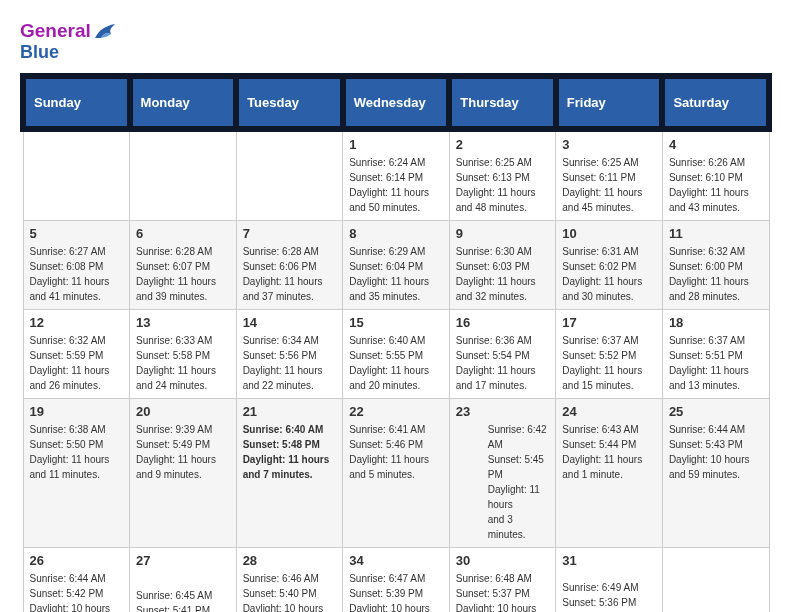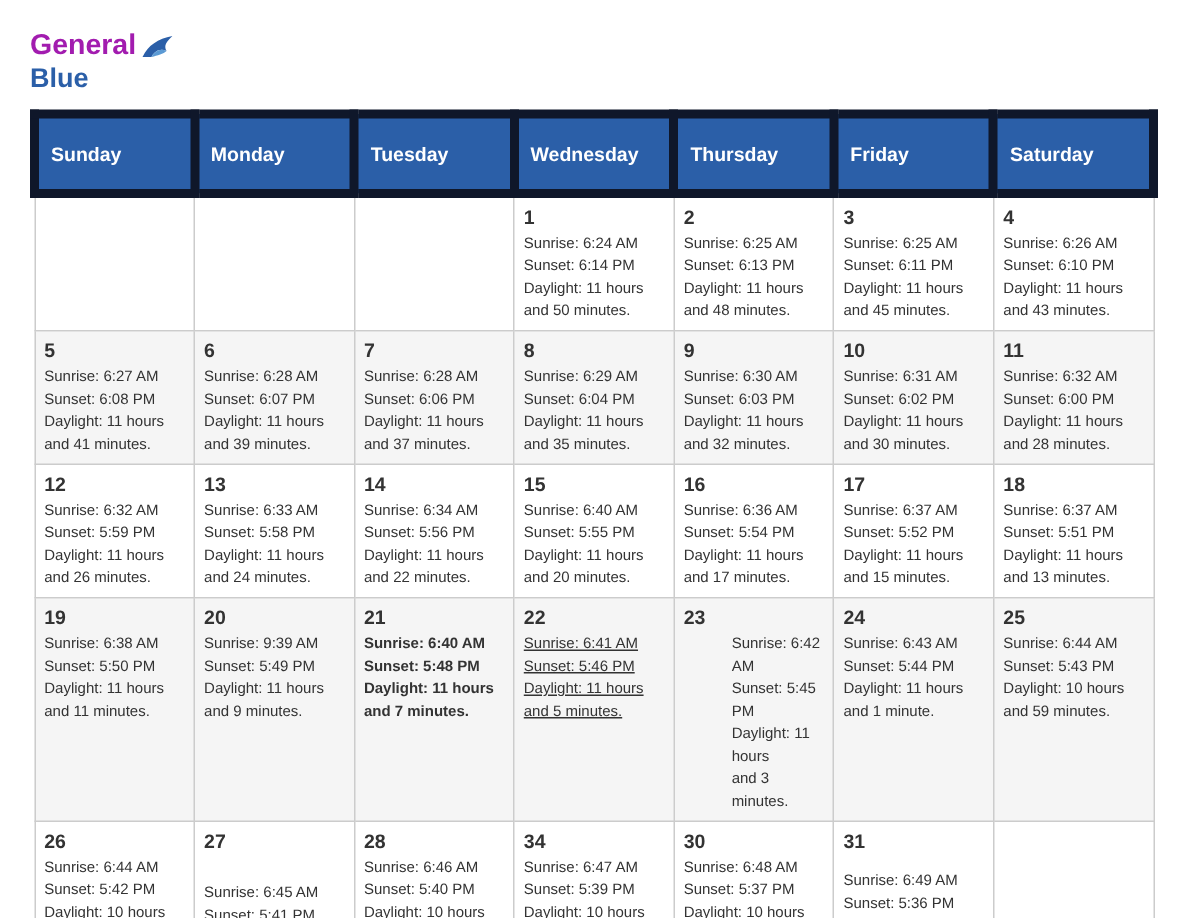--- a/index.html
+++ b/index.html
@@ -275,21 +275,21 @@
         </td>
         <td>
           <span class="day-number">21</span>
           <div class="day-info" style="white-space: pre-line; font-weight: bold;">Sunrise: 6:40 AM
 Sunset: 5:48 PM
 Daylight: 11 hours
 and 7 minutes.</div>
         </td>
         <td>
           <span class="day-number">22</span>
-          <div class="day-info" style="white-space: pre-line; text-decoration: underline;">Sunrise: 6:41 AM
+          <div class="day-info" style="white-space: pre-line;">Sunrise: 6:41 AM
 Sunset: 5:46 PM
 Daylight: 11 hours
 and 5 minutes.</div>
         </td>
         <td>
           <span class="day-number">23</span>
           <div class="day-info" style="white-space: pre-line; margin-left: 32px;">Sunrise: 6:42 AM
 Sunset: 5:45 PM
 Daylight: 11 hours
 and 3 minutes.</div>

